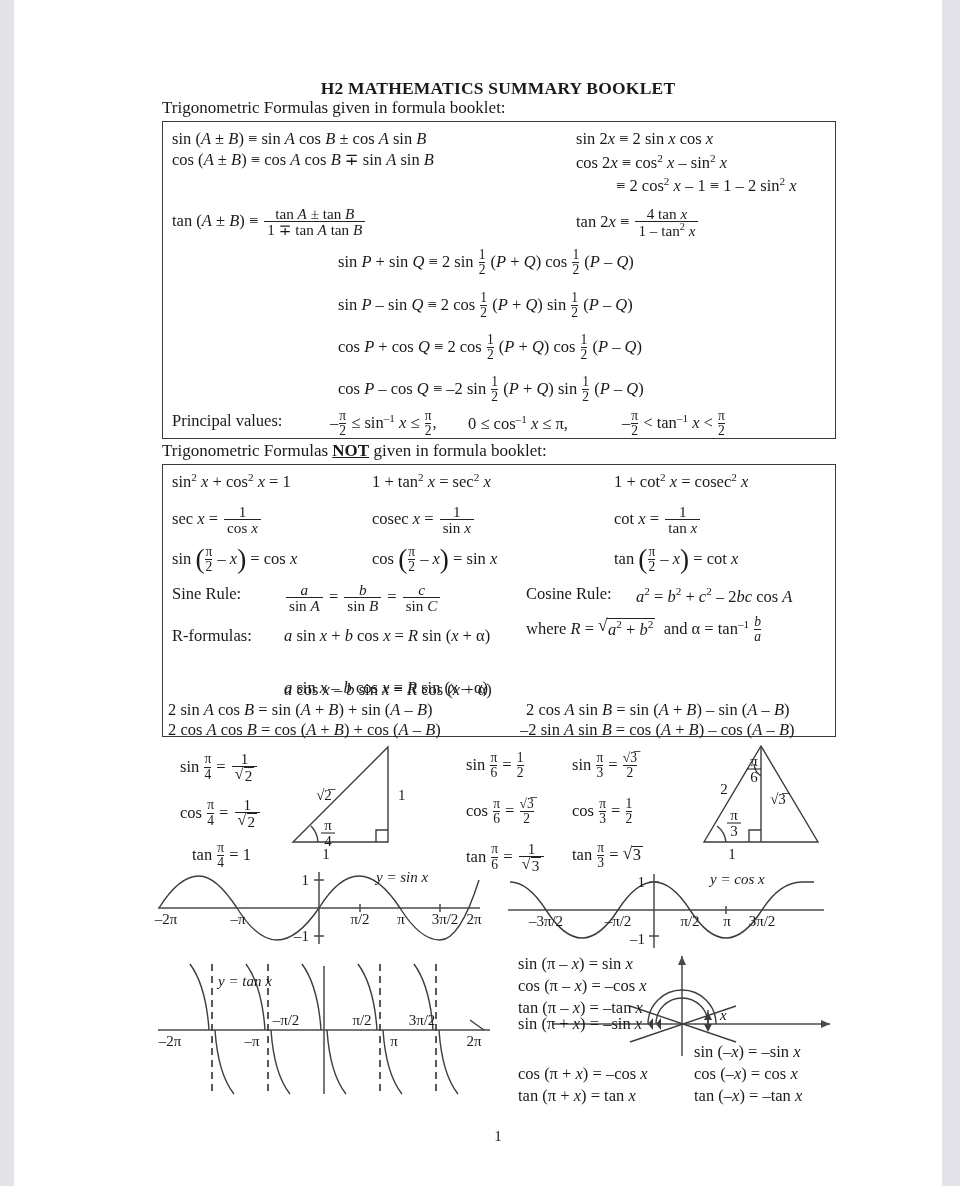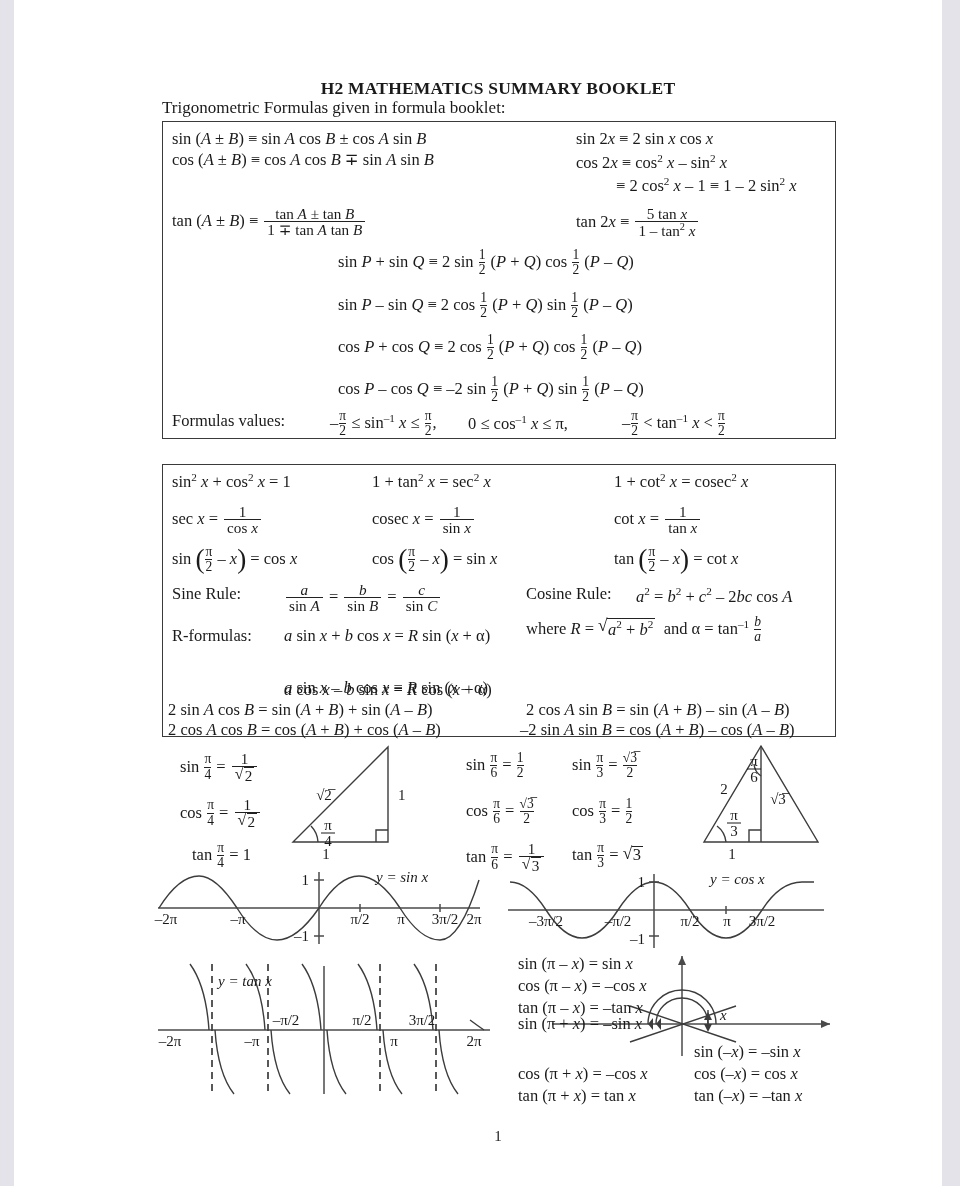--- a/index.html
+++ b/index.html
@@ -89,21 +89,21 @@
   <div class="f" style="left:24px;top:207px;">
     <span class="up">tan (</span><i>A</i> ± <i>B</i><span class="up">) ≡</span>
     <span class="frac">
       <span class="n"><span class="up">tan</span> <i>A</i> ± <span class="up">tan</span> <i>B</i></span>
       <span class="d"><span class="up">1 ∓ tan</span> <i>A</i> <span class="up">tan</span> <i>B</i></span>
     </span>
   </div>
   <div class="f" style="left:428px;top:207px;">
     <span class="up">tan 2</span><i>x</i> <span class="up">≡</span>
     <span class="frac">
-      <span class="n"><span class="up">5 tan</span> <i>x</i></span>
+      <span class="n"><span class="up">4 tan</span> <i>x</i></span>
       <span class="d"><span class="up">1 – tan<sup>2</sup></span> <i>x</i></span>
     </span>
   </div>
 
   <div class="f" style="left:190px;top:249px;">
     <span class="up">sin</span> <i>P</i> + <span class="up">sin</span> <i>Q</i> <span class="up">≡ 2 sin</span>
     <span class="sfrac"><span class="n">1</span><span class="d">2</span></span>
     (<i>P</i> + <i>Q</i>) <span class="up">cos</span>
     <span class="sfrac"><span class="n">1</span><span class="d">2</span></span>
     (<i>P</i> – <i>Q</i>)
@@ -123,35 +123,38 @@
     (<i>P</i> – <i>Q</i>)
   </div>
   <div class="f" style="left:190px;top:376px;">
     <span class="up">cos</span> <i>P</i> – <span class="up">cos</span> <i>Q</i> <span class="up">≡ –2 sin</span>
     <span class="sfrac"><span class="n">1</span><span class="d">2</span></span>
     (<i>P</i> + <i>Q</i>) <span class="up">sin</span>
     <span class="sfrac"><span class="n">1</span><span class="d">2</span></span>
     (<i>P</i> – <i>Q</i>)
   </div>
 
-  <div class="f" style="left:24px;top:413px;">Formulas values:</div>
+  <div class="f" style="left:24px;top:413px;">Principal values:</div>
   <div class="f" style="left:182px;top:410px;">
     –<span class="sfrac"><span class="n">π</span><span class="d">2</span></span>
     ≤ <span class="up">sin<sup>–1</sup></span> <i>x</i> ≤
     <span class="sfrac"><span class="n">π</span><span class="d">2</span></span>,
   </div>
   <div class="f" style="left:320px;top:413px;">
     0 ≤ <span class="up">cos<sup>–1</sup></span> <i>x</i> ≤ π,
   </div>
   <div class="f" style="left:474px;top:410px;">
     –<span class="sfrac"><span class="n">π</span><span class="d">2</span></span>
     &lt; <span class="up">tan<sup>–1</sup></span> <i>x</i> &lt;
     <span class="sfrac"><span class="n">π</span><span class="d">2</span></span>
   </div>
 
+  <div class="caption" id="cap2">
+    <span>Trigonometric Formulas </span><u>NOT</u><span> given in formula booklet:</span>
+  </div>
 
   <div class="box" id="box2"></div>
 
   <div class="f" style="left:24px;top:471px;">
     <span class="up">sin<sup>2</sup></span> <i>x</i> + <span class="up">cos<sup>2</sup></span> <i>x</i> = 1
   </div>
   <div class="f" style="left:224px;top:471px;">
     1 + <span class="up">tan<sup>2</sup></span> <i>x</i> = <span class="up">sec<sup>2</sup></span> <i>x</i>
   </div>
   <div class="f" style="left:466px;top:471px;">

